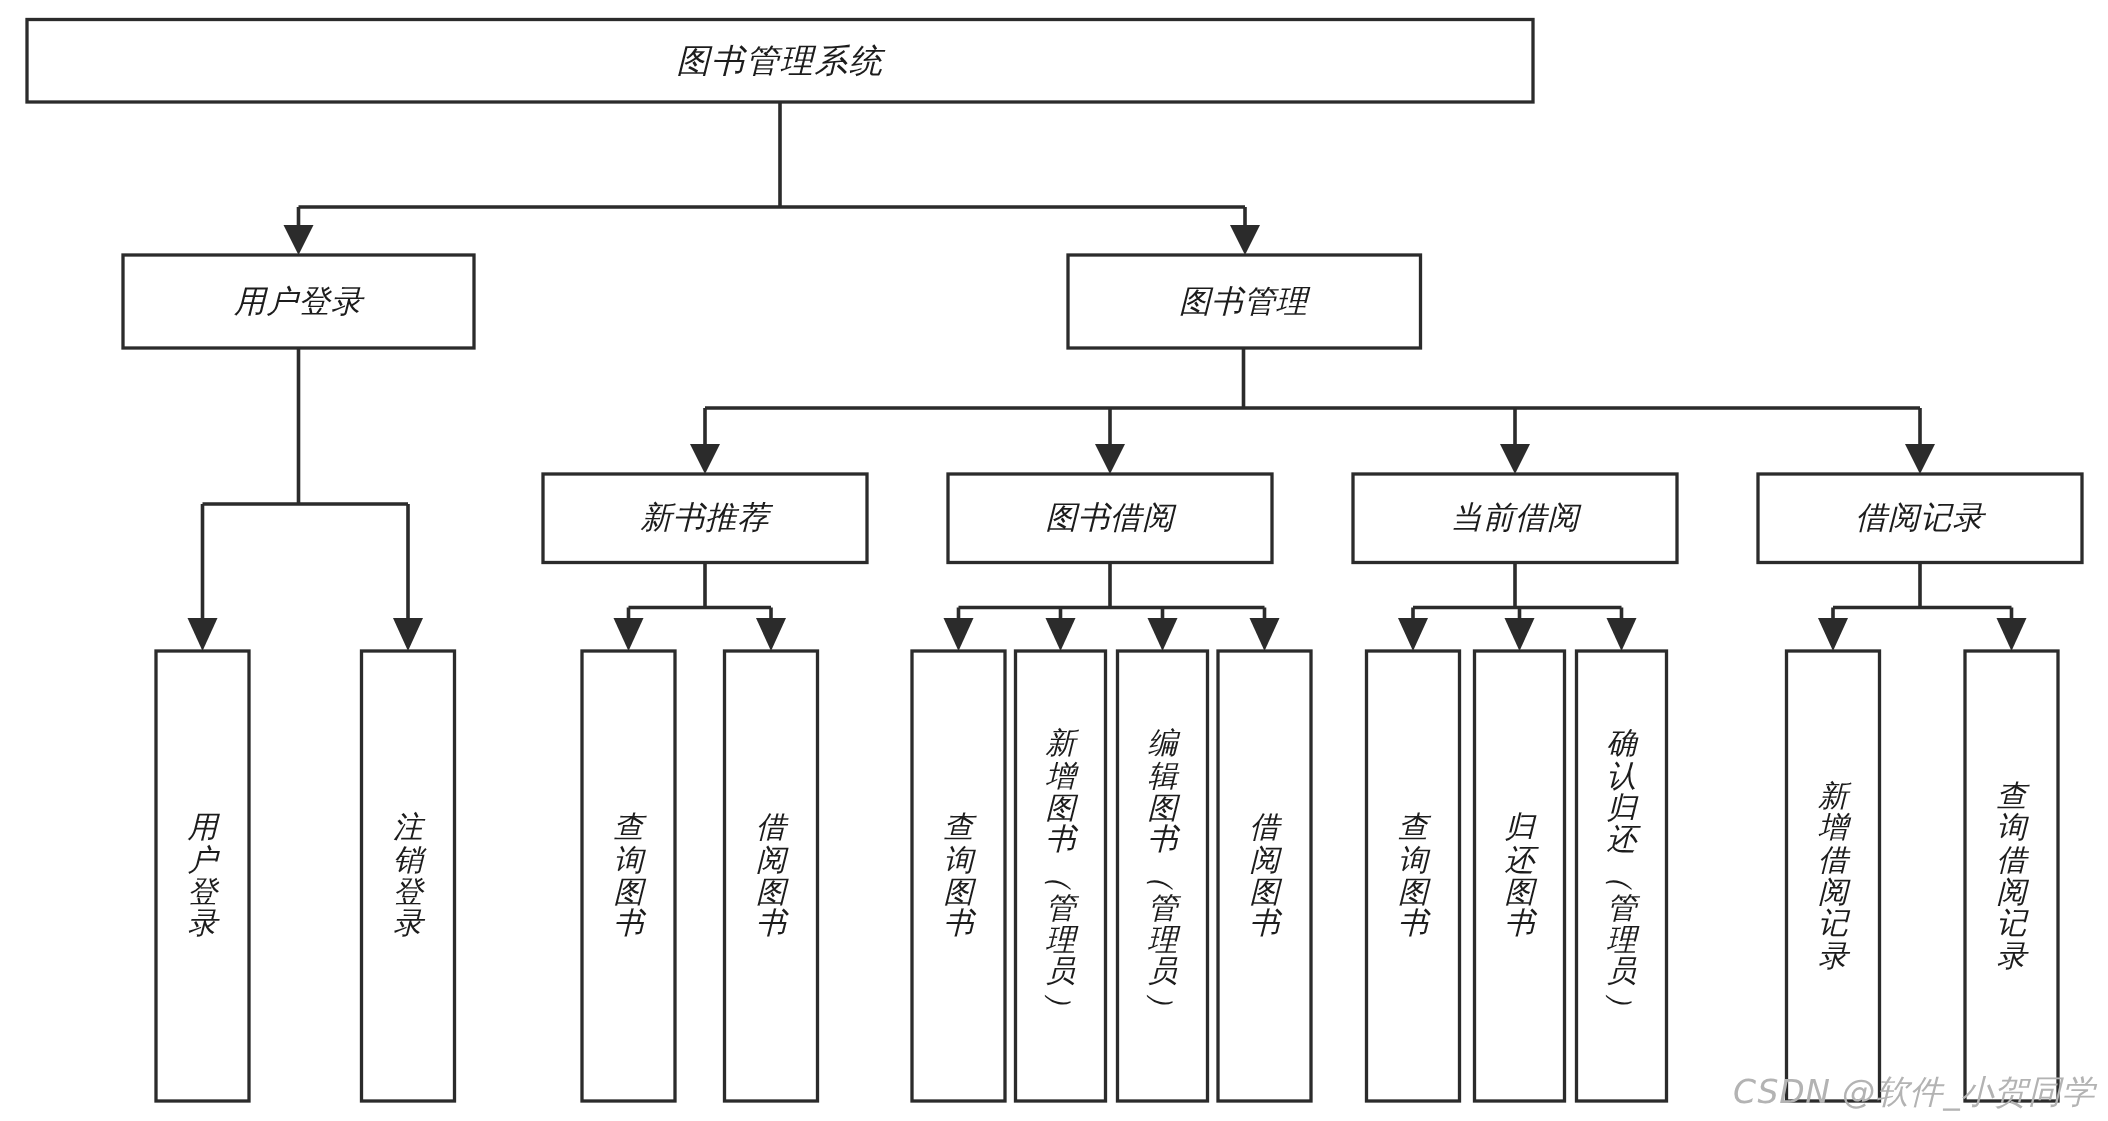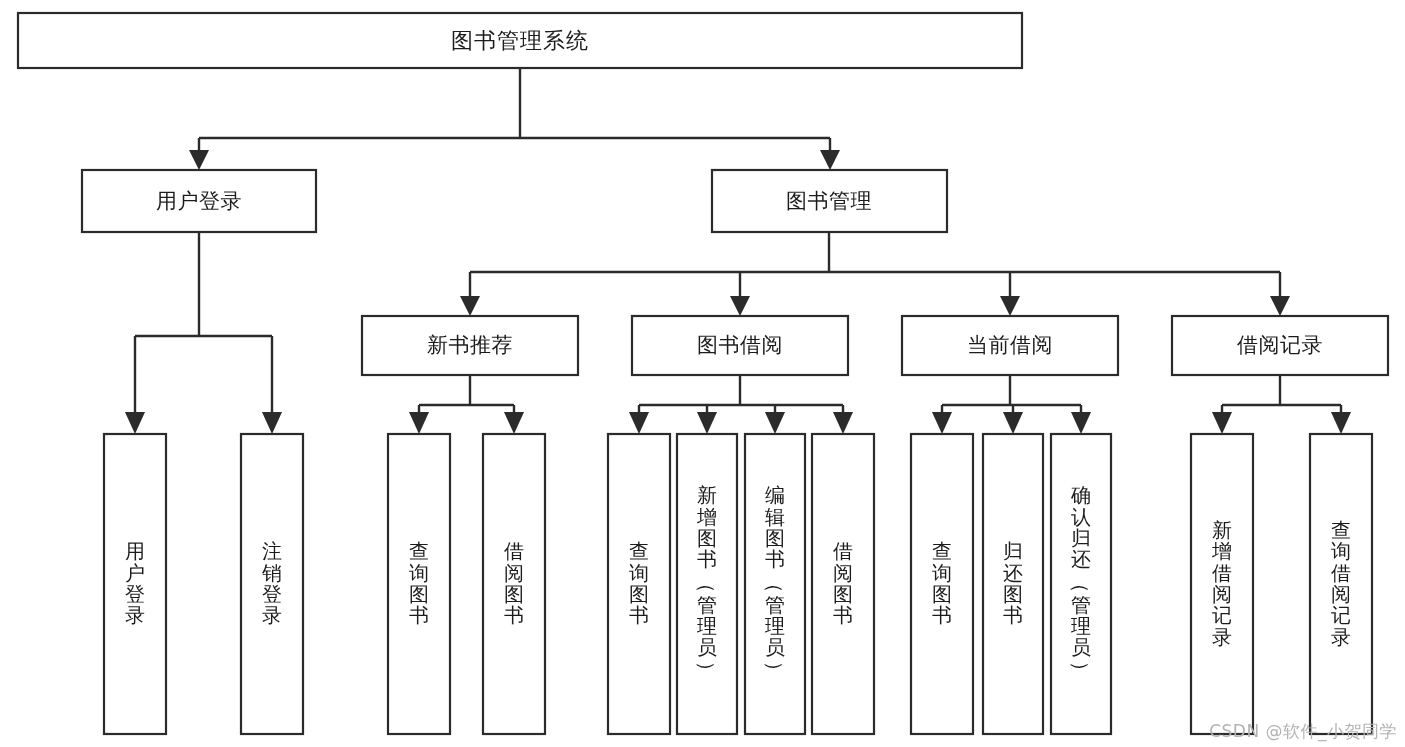--- a/index.html
+++ b/index.html
@@ -12,20 +12,21 @@
     width: 1405px;
     height: 747px;
     font-family: "DejaVu Sans", "Liberation Sans", sans-serif;
     overflow: hidden;
   }
   #diagram-root {
     position: relative;
     width: 1405px;
     height: 747px;
     background: #ffffff;
+    font-style: italic;
   }
   svg.diagram {
     position: absolute;
     left: 0;
     top: 0;
     width: 1405px;
     height: 747px;
     display: block;
   }
   .node-box {
@@ -76,21 +77,21 @@
     box-sizing: border-box;
   }
   .vlabel span.ch {
     display: block;
   }
   .watermark {
     position: absolute;
     right: 8px;
     bottom: 4px;
     font-family: "DejaVu Sans", "Liberation Sans", sans-serif;
-    font-size: 17px;
+    font-size: 22px;
     color: #b3b3b3;
     letter-spacing: 0.5px;
     user-select: none;
   }
 </style>
 </head>
 <body>
 
 <div id="diagram-root">
 

